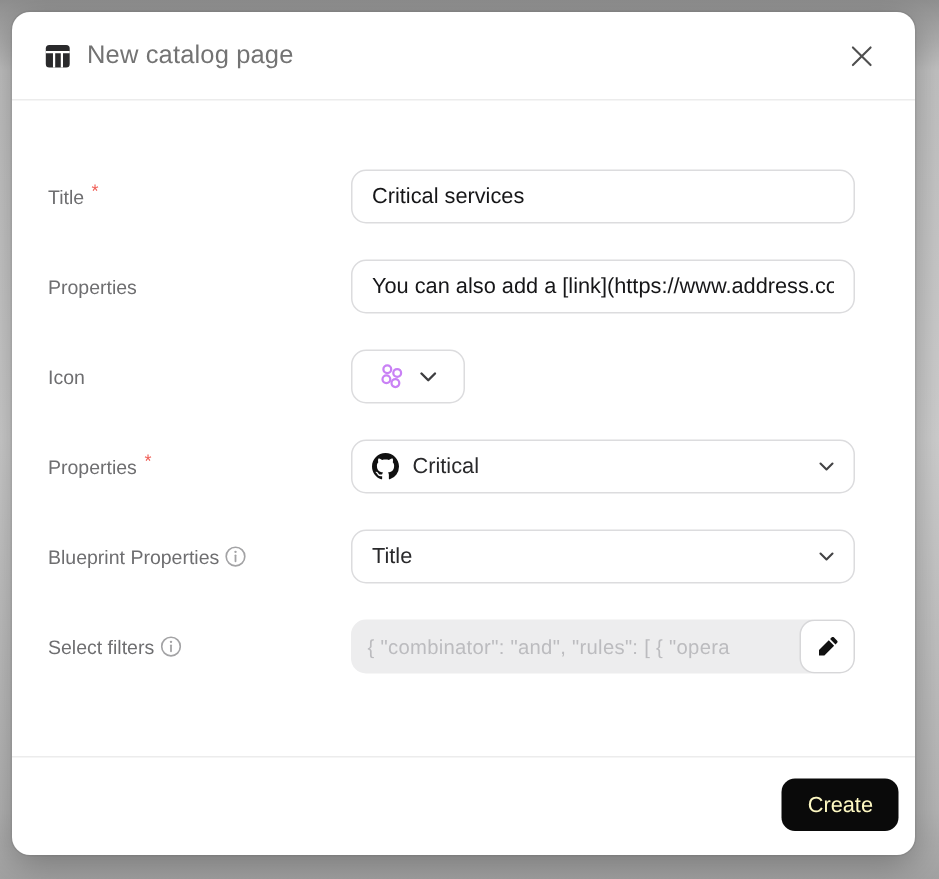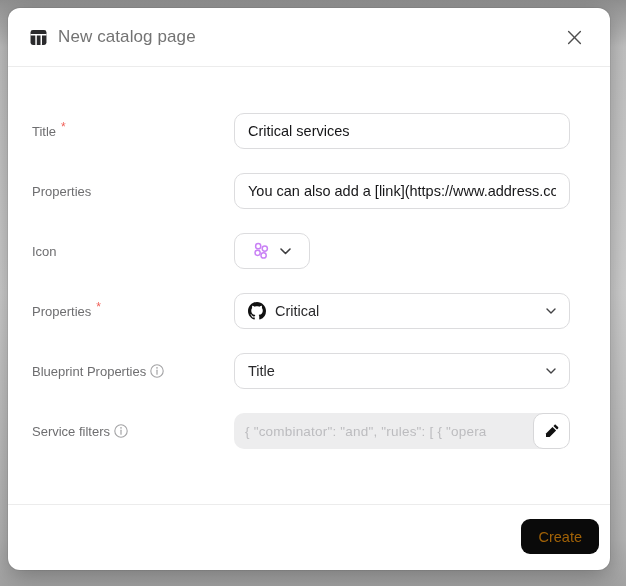--- a/index.html
+++ b/index.html
@@ -67,21 +67,21 @@
   .edit-btn {
     position:absolute; right:0; top:0; width:37px; height:36px;
     background:#fff; border:1px solid #d7d7d9; border-radius:10px;
     display:flex; align-items:center; justify-content:center; cursor:pointer;
   }
   .modal-footer {
     flex:0 0 66px; border-top:1px solid #ececec;
     display:flex; align-items:center; justify-content:flex-end; padding:0 11px;
   }
   .create-btn {
-    height:35px; padding:0 17px; background:#0a0a0a; color:#a16207;
+    height:35px; padding:0 17px; background:#0a0a0a; color:#fef9c3;
     border:none; border-radius:9px; font-size:14.5px; cursor:pointer;
     font-family:"Liberation Sans", sans-serif; margin-bottom:2px;
   }
   svg { display:block; }
 </style>
 </head>
 <body>
 
 <div class="modal">
 
@@ -178,21 +178,21 @@
         <span class="chev">
           <svg width="10" height="6" viewBox="0 0 10 6">
             <path d="M1 1 L5 5 L9 1" fill="none" stroke="#434345" stroke-width="1.4" stroke-linecap="round" stroke-linejoin="round"></path>
           </svg>
         </span>
       </div>
     </div>
 
     <div class="form-row">
       <div class="row-label">
-        <span>Service filters</span>
+        <span>Select filters</span>
         <span class="info-icon">
           <svg width="14" height="14" viewBox="0 0 14 14">
             <circle cx="7" cy="7" r="6.2" fill="none" stroke="#a3a3a5" stroke-width="1.1"></circle>
             <line x1="7" y1="6.2" x2="7" y2="10.2" stroke="#a3a3a5" stroke-width="1.2" stroke-linecap="round"></line>
             <circle cx="7" cy="3.9" r="0.8" fill="#a3a3a5"></circle>
           </svg>
         </span>
       </div>
       <div class="filters-wrap">
         <div class="filters-text">{  "combinator": "and",  "rules": [   {     "opera</div>

